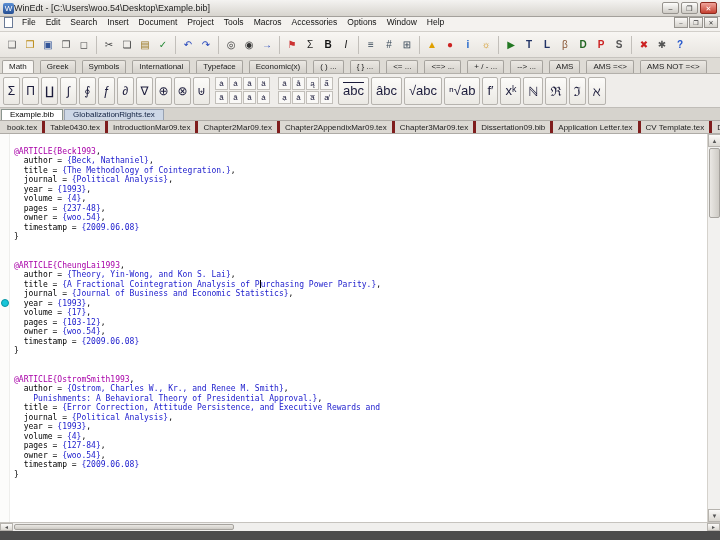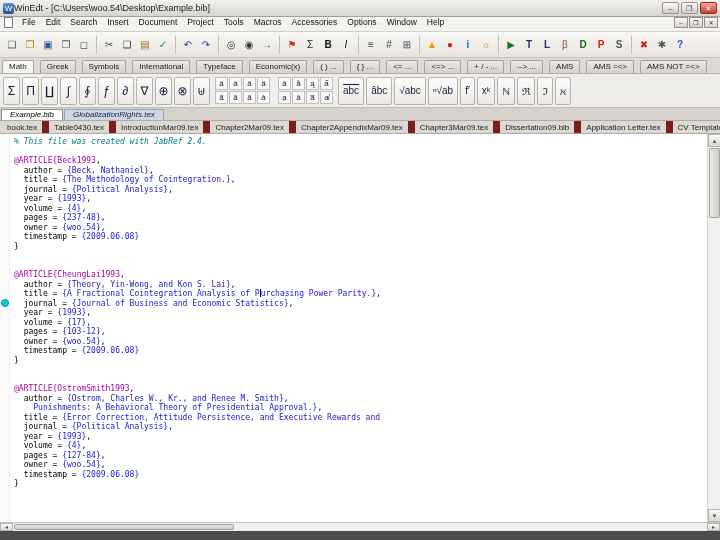--- a/index.html
+++ b/index.html
@@ -42,32 +42,32 @@
 
   
   .palette { height: 34px; background: #efedea; border-bottom: 1px solid #c0bdb8;
     display: flex; align-items: center; padding: 0 3px; gap: 2px; }
   .pal-big { width: 17px; height: 28px; font-size: 12px; display: flex; align-items: center; justify-content: center;
     background: linear-gradient(#fcfbf9, #ebe9e4); border: 1px solid #b6b3ae; border-radius: 2px; color: #1a1a3a; }
   .acc-grid { display: inline-flex; flex-direction: column; gap: 1px; margin: 0 3px; }
   .acc-row { display: flex; gap: 1px; }
   .acc-cell { width: 13px; height: 13px; font-size: 8px; display: flex; align-items: center; justify-content: center;
     background: #f9f8f6; border: 1px solid #c2bfba; color: #1a1a3a; }
-  .pal-wide { height: 28px; padding: 0 4px; font-size: 10px; display: flex; align-items: center; justify-content: center;
+  .pal-wide { height: 28px; padding: 0 4px; font-size: 13px; display: flex; align-items: center; justify-content: center;
     background: linear-gradient(#fcfbf9, #ebe9e4); border: 1px solid #b6b3ae; border-radius: 2px; color: #1a1a3a; white-space: nowrap; }
   .pal-wide.ovl { text-decoration: overline; }
 
   
   .doctabs1 { height: 13px; background: #d6d3cd; display: flex; align-items: flex-end;
-    padding: 0 1px; gap: 1px; font-size: 8px; border-bottom: 1px solid #aeaba6; font-style: italic; }
+    padding: 0 1px; gap: 1px; font-size: 8px; border-bottom: 1px solid #aeaba6; }
   .dtab1 { padding: 0 8px 1px; background: #cdd7e6; border: 1px solid #98a2b2; border-bottom: none; color: #102040; white-space: nowrap; }
   .dtab1.active { background: #ffffff; border-color: #8a958f; color: #000; }
   .doctabs2 { height: 13px; background: #dcd9d3; display: flex; align-items: stretch;
     padding: 0 2px; font-size: 8px; color: #222; border-bottom: 1px solid #aeaba6; }
-  .dtab2 { padding: 4px 5px; border-right: 7px solid #7f1d1d; display: flex; align-items: center; gap: 2px; white-space: nowrap; }
+  .dtab2 { padding: 4px 5px; border-right: 3px solid #7f1d1d; display: flex; align-items: center; gap: 2px; white-space: nowrap; }
 
   
   .editor-wrap { position: relative; flex: 1; background: #fff; overflow: hidden; }
   .gutter { position: absolute; left: 0; top: 0; bottom: 0; width: 10px; background: #fcfcfb; border-right: 1px solid #eeeeec; }
   .bookmark { position: absolute; left: 1px; width: 8px; height: 8px; border-radius: 50%;
     background: #17c5d8; border: 1px solid #0893a3; }
   .editor { position: absolute; left: 11px; top: 0; right: 13px; bottom: 0; padding: 3px 0 0 3px;
     font-family: "DejaVu Sans Mono", monospace; font-size: 8px; color: #000; overflow: hidden; }
   .line { height: 9.5px; line-height: 9.5px; white-space: pre; }
   .cm { color: #008080; font-style: italic; }
@@ -269,21 +269,20 @@
       <span class="dtab2">
         <span>Dissertation Summary.tex</span>
       </span>
     </div>
 
   <div class="editor-wrap">
     <div class="gutter">
       <span class="bookmark" style="top: 164.5px;"></span>
     </div>
     <div class="editor" id="editor">
-        <div class="line"><span class="cm">% This file was created with JabRef 2.4.</span></div>
         <div class="line">&nbsp;</div>
         <div class="line"><span class="en">@ARTICLE{</span><span class="en">Beck1993</span><span class="pl">,</span></div>
         <div class="line"><span class="pl">  author = </span><span class="va">{Beck, Nathaniel}</span><span class="pl">,</span></div>
         <div class="line"><span class="pl">  title = </span><span class="va">{The Methodology of Cointegration.}</span><span class="pl">,</span></div>
         <div class="line"><span class="pl">  journal = </span><span class="va">{Political Analysis}</span><span class="pl">,</span></div>
         <div class="line"><span class="pl">  year = </span><span class="va">{1993}</span><span class="pl">,</span></div>
         <div class="line"><span class="pl">  volume = </span><span class="va">{4}</span><span class="pl">,</span></div>
         <div class="line"><span class="pl">  pages = </span><span class="va">{237-48}</span><span class="pl">,</span></div>
         <div class="line"><span class="pl">  owner = </span><span class="va">{woo.54}</span><span class="pl">,</span></div>
         <div class="line"><span class="pl">  timestamp = </span><span class="va">{2009.06.08}</span></div>

